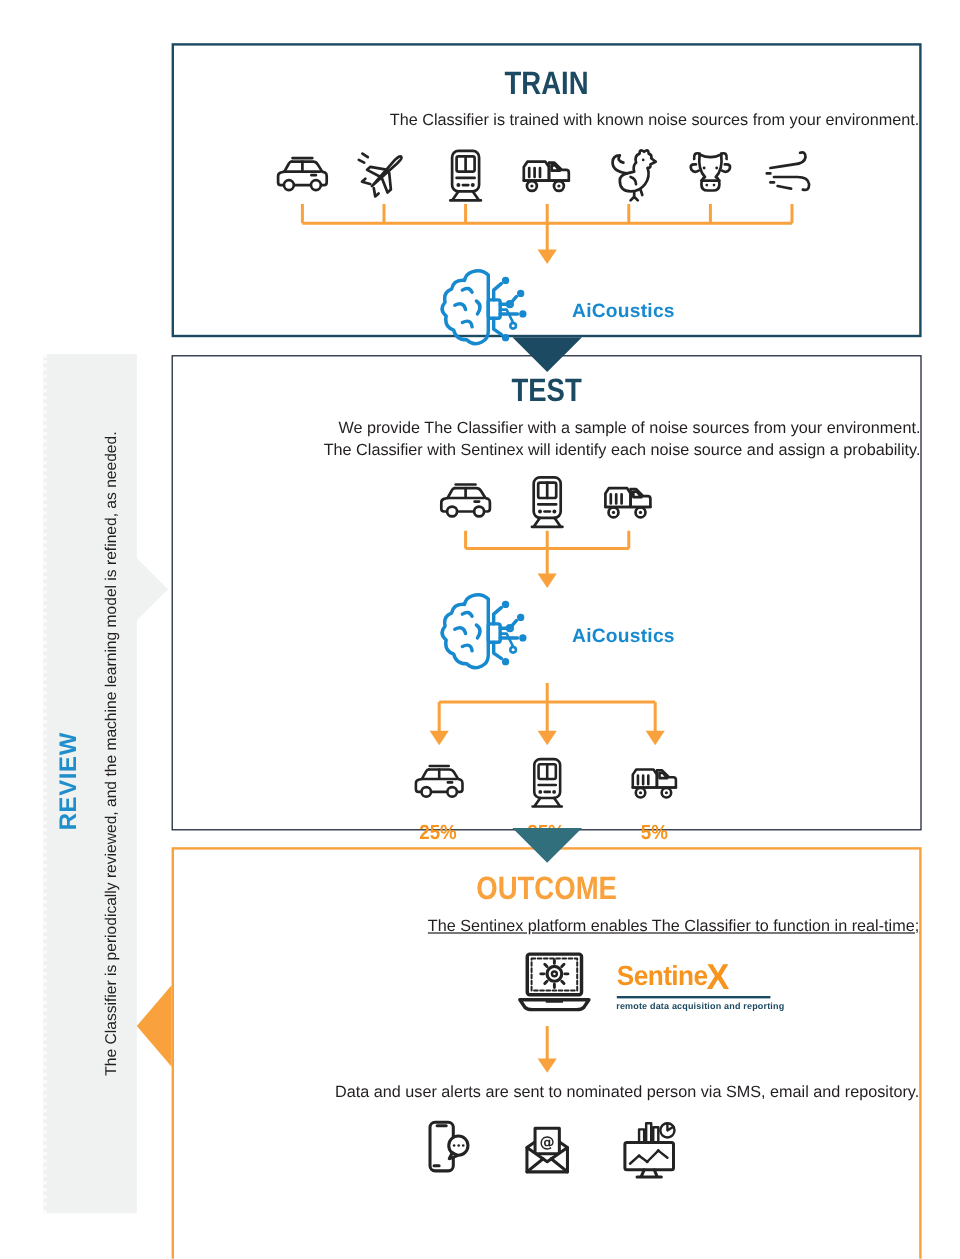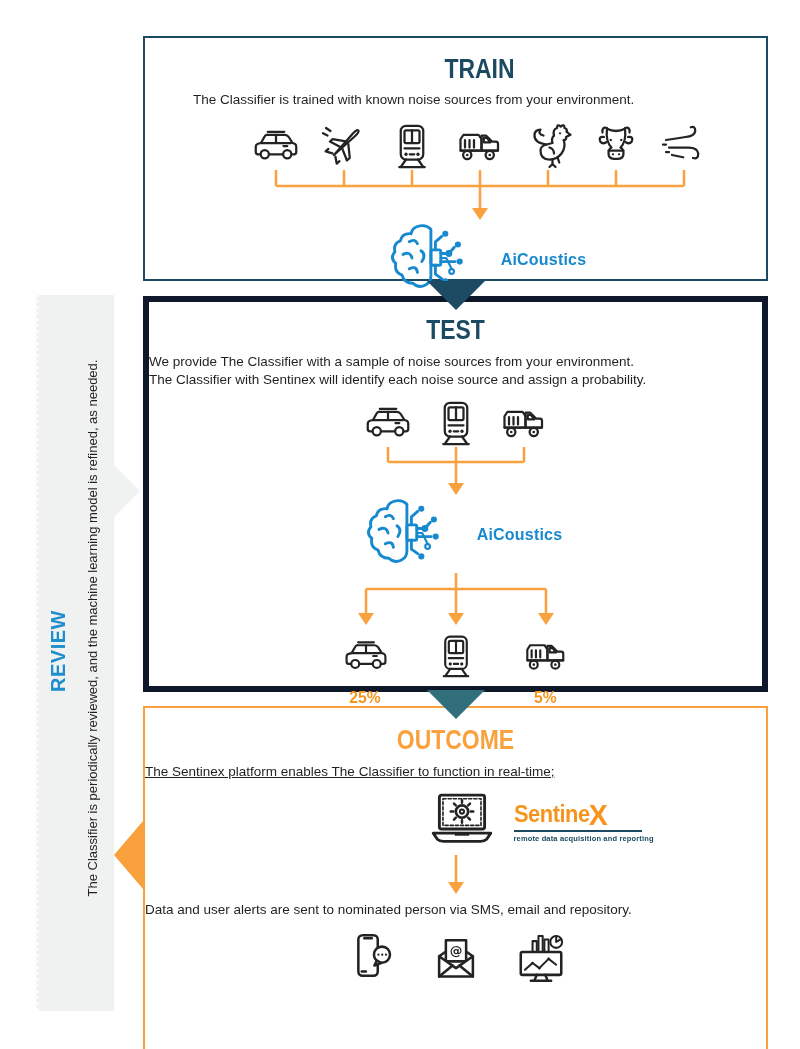--- a/index.html
+++ b/index.html
@@ -2,30 +2,30 @@
 <html><head>
 <meta charset="utf-8">
 <style>
   html,body{margin:0;padding:0;}
   body{
     width:800px;height:1049px;position:relative;background:#ffffff;
     font-family:"Liberation Sans",sans-serif;color:#231f20;overflow:hidden;
   }
   
   .box{position:absolute;background:#fff;box-sizing:border-box;}
-  .box-train{left:143px;top:36px;width:625px;height:245px;border:2px solid #1c4a62;padding-left:48px;}
-  .box-test{left:143px;top:296px;width:625px;height:396px;border:6px solid #0f172a;}
+  .box-train{left:143px;top:36px;width:625px;height:245px;border:2px solid #1c4a62;}
+  .box-test{left:143px;top:296px;width:625px;height:396px;border:1px solid #0f172a;}
   .box-outcome{left:143px;top:706px;width:625px;height:394px;border:2px solid #f9a13c;}
   .section-title{
     text-align:center;font-weight:bold;font-size:27px;letter-spacing:0px;
     transform:scaleX(.85);margin:0;line-height:1.1;
   }
   .t-navy{color:#1c4a62;}
   .t-orange{color:#f7941e;}
-  .desc{font-size:13.5px;line-height:1.35;text-align:left;color:#231f20;}
+  .desc{font-size:13.5px;line-height:1.35;text-align:right;color:#231f20;}
   
   .icon-row{display:flex;justify-content:center;align-items:center;}
   .icon{width:48px;height:48px;display:flex;align-items:center;justify-content:center;}
   .icon svg{width:100%;height:100%;}
   .conn{display:block;margin:0 auto;}
   
   .brain-row{display:flex;align-items:center;justify-content:center;margin-left:16px;}
   .brain-row .brand{font-size:16px;font-weight:bold;color:#1789cf;margin-left:30px;letter-spacing:.2px;}
   
   .result-col{width:60px;display:flex;flex-direction:column;align-items:center;}

